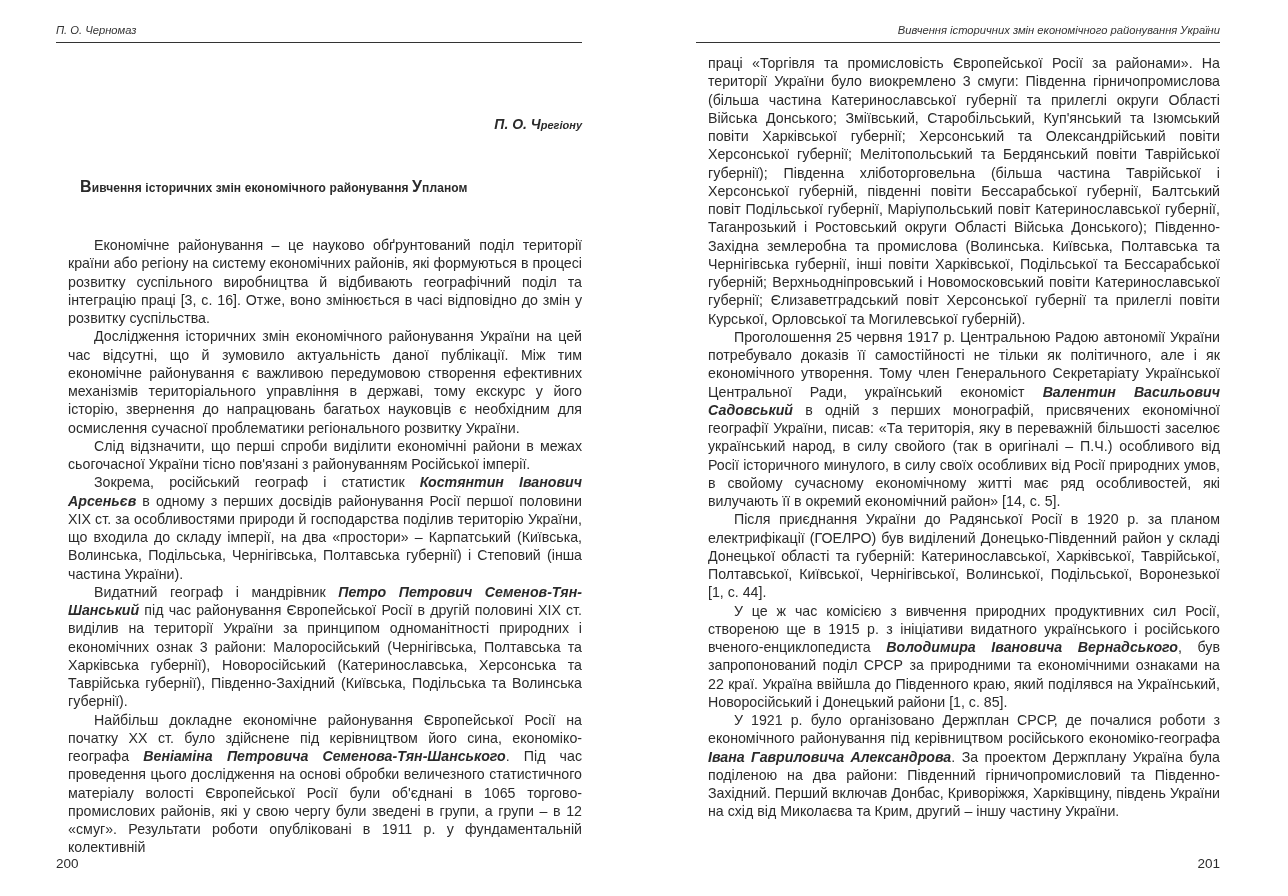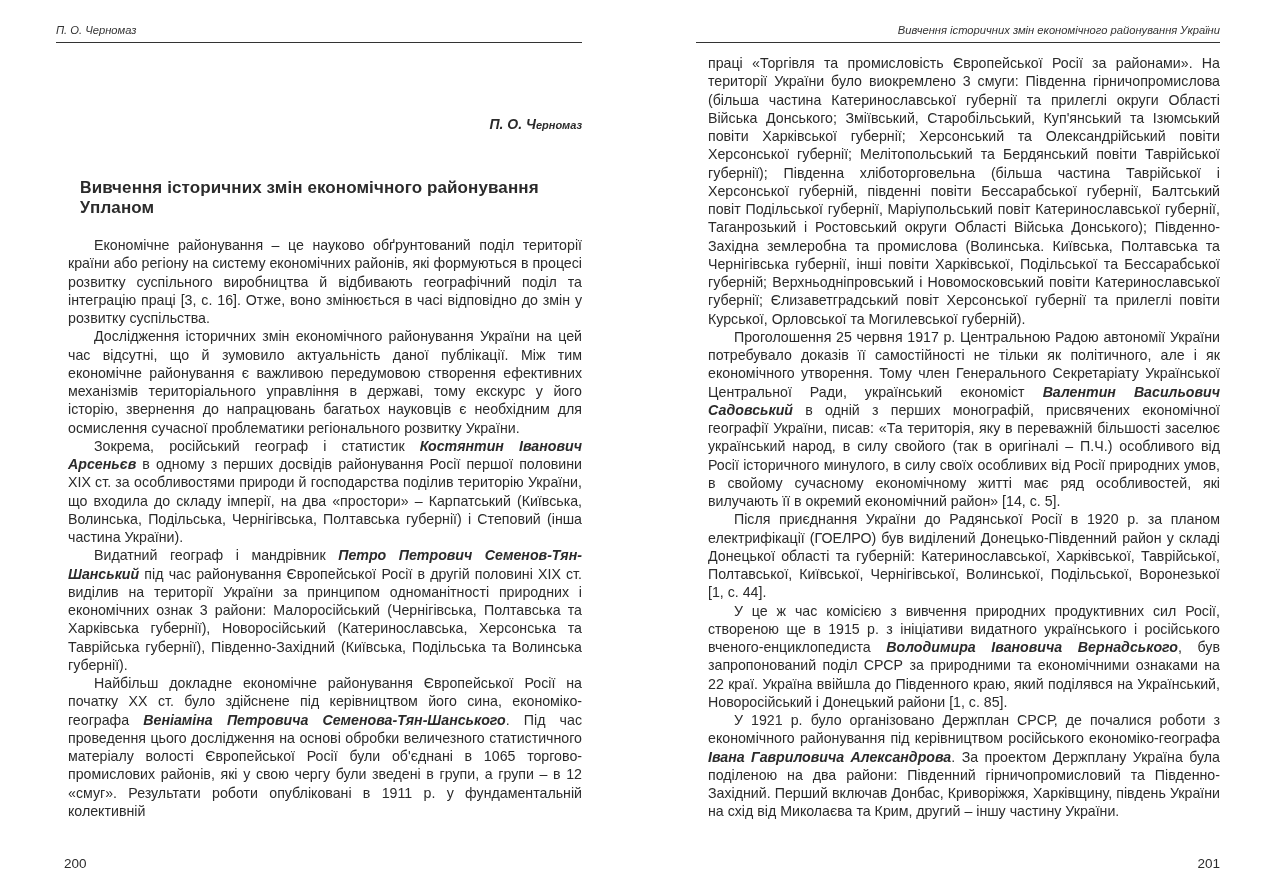--- a/index.html
+++ b/index.html
@@ -16,45 +16,46 @@
     border-bottom:1px solid #333; padding-bottom:2px; line-height:13px;
   }
   .page.right .running-head { text-align:right; }
   .author {
     position:absolute; top:116px; right:0; font-size:14px; font-weight:bold; font-style:italic; color:#2b2b2b;
   }
   .author .sc { font-size:11px; }
   .title {
     position:absolute; top:178px; left:24px; width:480px; font-size:16px; font-weight:bold; color:#2b2b2b; letter-spacing:0.1px;
   }
-  .title .sc { font-size:17px;text-align:right; }
+  .title .sc { font-size:12px;text-align:right; }
   .body {
     position:absolute; left:12px; right:0; font-size:14.2px; line-height:18.25px; text-align:justify; color:#2b2b2b;
   }
   .page.left .body { top:236px; }
   .page.right .body { top:54px; }
   .body p { margin:0; text-indent:26px; }
   .body p.cont { text-indent:0; }
   .body b { font-weight:bold; font-style:italic; }
   .page-number {
     position:absolute; top:856px; font-size:13.5px; color:#2b2b2b;
   }
-  .page.left .page-number { left:8px;text-align:right; }
+  .page.left .page-number { left:0;text-align:right; }
   .page.right .page-number { right:0; }
 </style>
 </head>
 <body>
 
 <div class="page left">
   <div class="running-head">П. О. Черномаз</div>
-  <div class="author"><span>П. О. Ч</span><span class="sc">ерномаз</span></div>
+  <div class="author"><span>П. О. Ч</span><span class="sc">регіону</span></div>
   <div class="title"><span>В</span><span class="sc">ивчення історичних змін економічного районування </span><span>У</span><span class="sc">планом</span></div>
   <div class="body">
     <p>Економічне районування – це науково обґрунтований поділ території країни або регіону на систему економічних районів, які формуються в процесі розвитку суспільного виробництва й відбивають географічний поділ та інтеграцію праці [3, с. 16]. Отже, воно змінюється в часі відповідно до змін у розвитку суспільства.</p>
     <p>Дослідження історичних змін економічного районування України на цей час відсутні, що й зумовило актуальність даної публікації. Між тим економічне районування є важливою передумовою створення ефективних механізмів територіального управління в державі, тому екскурс у його історію, звернення до напрацювань багатьох науковців є необхідним для осмислення сучасної проблематики регіонального розвитку України.</p>
+    <p>Слід відзначити, що перші спроби виділити економічні райони в межах сьогочасної України тісно пов'язані з районуванням Російської імперії.</p>
     <p><span>Зокрема, російський географ і статистик </span><b>Костянтин Іванович Арсеньєв</b><span> в одному з перших досвідів районування Росії першої половини XIX ст. за особливостями природи й господарства поділив територію України, що входила до складу імперії, на два «простори» – Карпатський (Київська, Волинська, Подільська, Чернігівська, Полтавська губернії) і Степовий (інша частина України).</span></p>
     <p><span>Видатний географ і мандрівник </span><b>Петро Петрович Семенов-Тян-Шанський</b><span> під час районування Європейської Росії в другій половині XIX ст. виділив на території України за принципом одноманітності природних і економічних ознак 3 райони: Малоросійський (Чернігівська, Полтавська та Харківська губернії), Новоросійський (Катеринославська, Херсонська та Таврійська губернії), Південно-Західний (Київська, Подільська та Волинська губернії).</span></p>
     <p><span>Найбільш докладне економічне районування Європейської Росії на початку XX ст. було здійснене під керівництвом його сина, економіко-географа </span><b>Веніаміна Петровича Семенова-Тян-Шанського</b><span>. Під час проведення цього дослідження на основі обробки величезного статистичного матеріалу волості Європейської Росії були об'єднані в 1065 торгово-промислових районів, які у свою чергу були зведені в групи, а групи – в 12 «смуг». Результати роботи опубліковані в 1911 р. у фундаментальній колективній</span></p>
   </div>
   <div class="page-number">200</div>
 </div>
 
 <div class="page right">
   <div class="running-head">Вивчення історичних змін економічного районування України</div>
   <div class="body">

